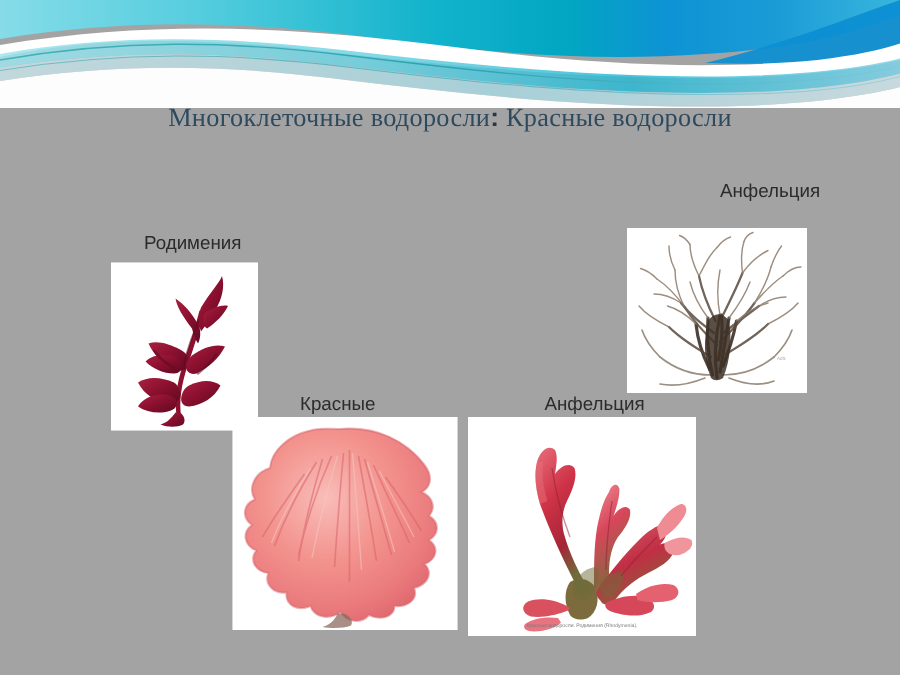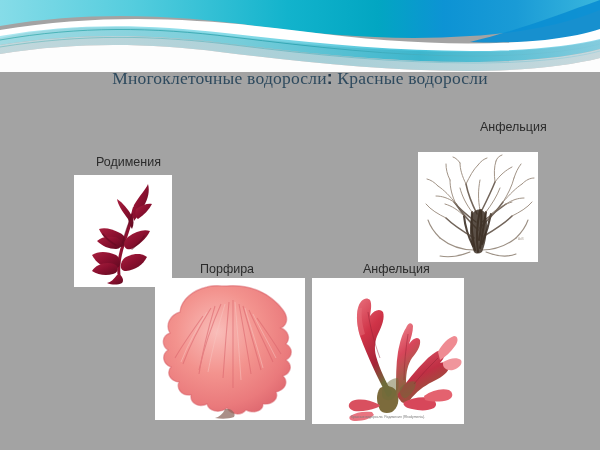--- a/index.html
+++ b/index.html
@@ -281,21 +281,21 @@
         </g>
       </g>
       <g fill="#3d3026" opacity="0.85">
         <path d="M54,62 C58,56 64,56 68,62 C70,74 69,88 64,100
                  C61,102 58,102 56,100 C51,88 51,74 54,62 Z"></path>
       </g>
       <text x="100" y="88" font-family="Liberation Sans, sans-serif" font-size="3" fill="#9a8d80" opacity="0.8">AdS</text>
     </svg>
   </div>
 
-  <div class="fig-caption" id="caption-porphyra">Порфира</div>
+  <div class="fig-caption" id="caption-porphyra">Красные</div>
 
   <div class="fig-frame" id="frame-porphyra">
     <svg viewBox="0 0 150 142" preserveAspectRatio="xMidYMid meet" aria-hidden="true">
       <defs>
         <radialGradient id="porG" cx="42%" cy="36%" r="72%">
           <stop offset="0%" stop-color="#f9bdb9"></stop>
           <stop offset="45%" stop-color="#f3938e"></stop>
           <stop offset="80%" stop-color="#ea7a7c"></stop>
           <stop offset="100%" stop-color="#dd666e"></stop>
         </radialGradient>

